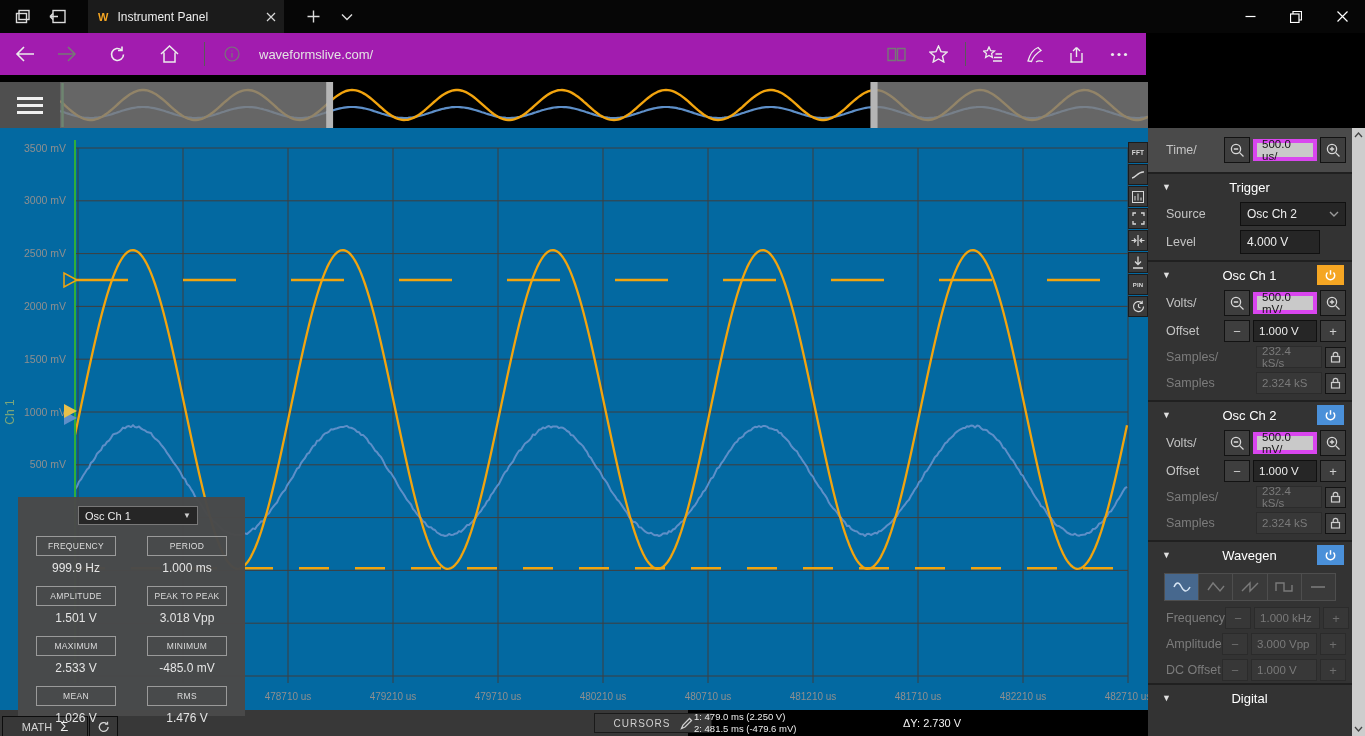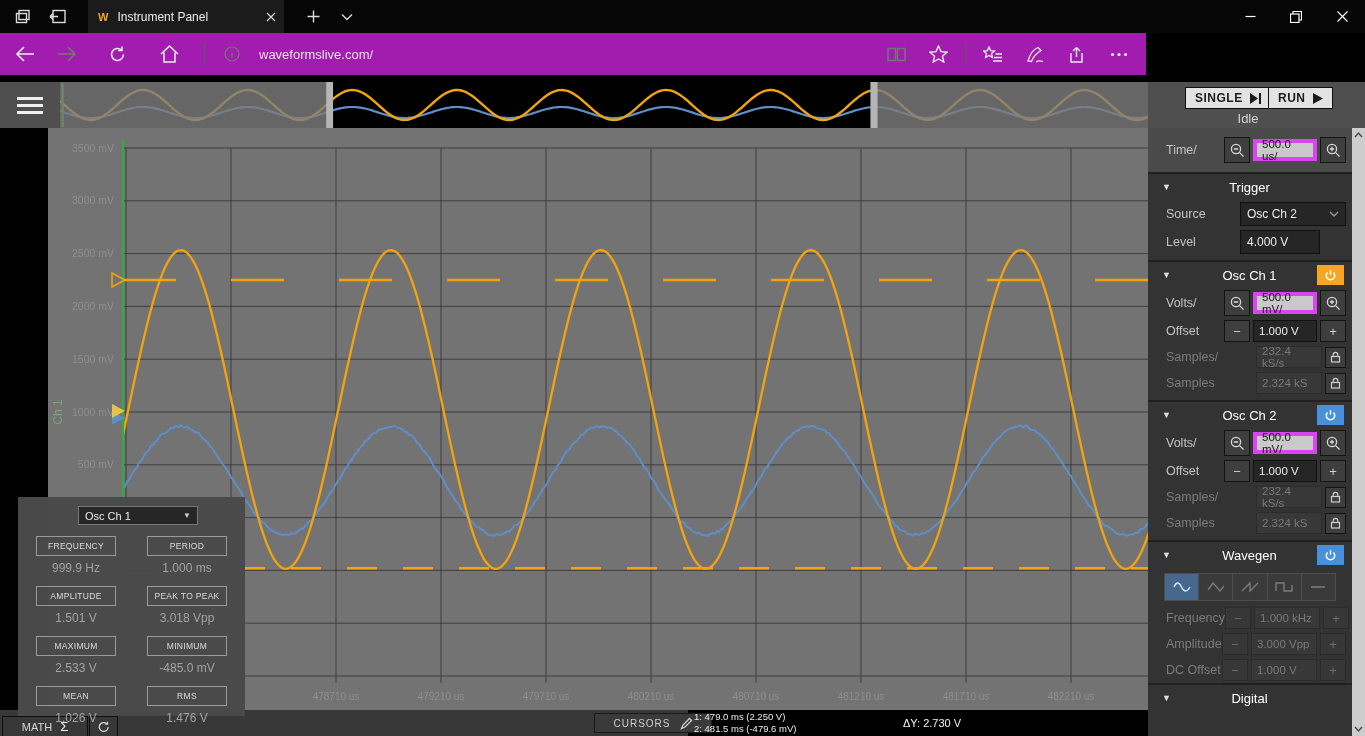--- a/index.html
+++ b/index.html
@@ -25,21 +25,21 @@
   #gap-strip{position:absolute;left:0;top:75px;width:1365px;height:7px;background:#000;}
   #hamburger{position:absolute;left:0;top:82px;width:60px;height:46px;background:#4f4f4f;display:flex;flex-direction:column;justify-content:center;align-items:center;gap:4px;}
   #hamburger div{width:26px;height:3px;background:#f0f0f0;}
   #minimap-wrap{position:absolute;left:60px;top:82px;width:1088px;height:46px;background:#000;}
   #toolbar-right{position:absolute;left:1148px;top:82px;width:217px;height:54px;background:#4f4f4f;}
   .runbtn{position:absolute;top:5px;height:20px;background:#e3e3e3;border:1px solid #101010;color:#1b1b1b;
           font-size:12px;font-weight:bold;display:flex;align-items:center;gap:7px;padding:0 9px;letter-spacing:.5px;}
   #single-btn{left:37px;} #run-btn{left:120px;}
   #idle-status{position:absolute;top:29px;left:0;width:200px;text-align:center;color:#d2d2d2;font-size:13px;}
   
-  #plot{position:absolute;left:0;top:128px;width:1148px;height:582px;background:#737373;margin-left:48px;}
+  #plot{position:absolute;left:0;top:128px;width:1148px;height:582px;background:#0369a1;}
   #side-tools{position:absolute;left:1128px;top:14px;width:20px;}
   .tool-box{width:20px;height:21px;margin-bottom:1px;background:#3a3a3a;border:1px solid #1c1c1c;box-sizing:border-box;
             display:flex;align-items:center;justify-content:center;color:#d8d8d8;font-size:6.5px;font-weight:bold;letter-spacing:.2px;}
   
   #right-panel{position:absolute;left:1148px;top:128px;width:204px;height:608px;background:#333;overflow:hidden;color:#c8c8c8;}
   .prow{display:flex;align-items:center;padding:2px 6px 2px 18px;font-size:12.5px;}
   .prow .lbl{flex:1;color:#c3c3c3;}
   .prow .lbl.dim{color:#7c7c7c;}
   .controls{display:flex;align-items:center;gap:3px;}
   .sqbtn{width:26px;height:26px;background:#3e3e3e;border:1px solid #131313;box-sizing:border-box;display:flex;align-items:center;justify-content:center;color:#d9d9d9;}
@@ -79,21 +79,21 @@
   #cursors-btn{position:absolute;left:570px;top:3px;width:118px;height:20px;background:#3a3a3a;border:1px solid #1a1a1a;box-sizing:border-box;display:flex;align-items:center;justify-content:center;gap:9px;color:#cfcfcf;font-size:10px;letter-spacing:1px;margin-left:24px;}
   #cursor-readings{position:absolute;left:694px;top:1px;color:#ececec;font-size:9.5px;line-height:12px;}
   #delta-y{position:absolute;left:903px;top:7px;color:#f2f2f2;font-size:11px;}
   
   #measure-panel{position:absolute;left:18px;top:497px;width:227px;height:219px;background:rgba(73,73,73,.98);z-index:6;}
   #meas-drop{position:absolute;left:60px;top:9px;width:106px;height:17px;background:#262626;border:1px solid #787878;display:flex;align-items:center;padding:0 6px;color:#ececec;font-size:11px;}
   #meas-drop .chev{margin-left:auto;color:#cfcfcf;font-size:8px;}
   #meas-grid{position:absolute;left:18px;top:36px;width:192px;display:grid;grid-template-columns:80px 80px;column-gap:31px;}
   .m-cell{text-align:center;margin-bottom:4px;}
   .m-btn{height:18px;border:1px solid #9a9a9a;display:flex;align-items:center;justify-content:center;color:#ddd;font-size:8.5px;letter-spacing:.3px;margin-top:3px;}
-  .m-val{color:#a3a3a3;font-size:12px;margin:5px 0 4px 0;}
+  .m-val{color:#e5e5e5;font-size:12px;margin:5px 0 4px 0;}
 </style>
 </head>
 <body>
 
 <div id="screen">
 
   <div id="titlebar">
     <span class="tb-icon" style="margin-left:6px">
       <svg width="16" height="16" viewBox="0 0 16 16" fill="none" stroke="currentColor" stroke-width="1.4">
           <rect x="4" y="1.5" width="10" height="9"></rect>
@@ -225,36 +225,20 @@
   <div id="minimap-wrap">
     <svg id="mm-svg" width="1088" height="46" viewBox="0 0 1088 46">
         <path d="M0,29.0L2,29.7L4,30.3L6,31.0L8,31.6L10,32.3L12,32.9L14,33.5L16,34.0L18,34.5L20,34.9L22,35.3L24,35.6L26,35.8L28,35.9L30,36.0L32,36.0L34,35.9L36,35.7L38,35.5L40,35.2L42,34.8L44,34.3L46,33.8L48,33.3L50,32.7L52,32.1L54,31.4L56,30.8L58,30.1L60,29.5L62,28.8L64,28.2L66,27.6L68,27.1L70,26.6L72,26.2L74,25.8L76,25.5L78,25.2L80,25.1L82,25.0L84,25.0L86,25.1L88,25.2L90,25.5L92,25.8L94,26.2L96,26.6L98,27.1L100,27.6L102,28.2L104,28.8L106,29.5L108,30.1L110,30.8L112,31.4L114,32.1L116,32.7L118,33.3L120,33.8L122,34.3L124,34.8L126,35.2L128,35.5L130,35.7L132,35.9L134,36.0L136,36.0L138,35.9L140,35.8L142,35.6L144,35.3L146,34.9L148,34.5L150,34.0L152,33.5L154,32.9L156,32.3L158,31.6L160,31.0L162,30.3L164,29.7L166,29.0L168,28.4L170,27.8L172,27.2L174,26.7L176,26.3L178,25.9L180,25.6L182,25.3L184,25.1L186,25.0L188,25.0L190,25.1L192,25.2L194,25.4L196,25.7L198,26.0L200,26.5L202,26.9L204,27.5L206,28.0L208,28.6L210,29.3L212,29.9L214,30.6L216,31.2L218,31.9L220,32.5L222,33.1L224,33.7L226,34.2L228,34.6L230,35.1L232,35.4L234,35.7L236,35.8L238,36.0L240,36.0L242,36.0L244,35.8L246,35.6L248,35.4L250,35.0L252,34.6L254,34.1L256,33.6L258,33.1L260,32.5L262,31.8L264,31.2L266,30.5L268,29.9L270,29.2L272,28.6L274,28.0L276,27.4L278,26.9L280,26.4L282,26.0L284,25.7L286,25.4L288,25.2L290,25.0L292,25.0L294,25.0L296,25.1L298,25.3L300,25.6L302,25.9L304,26.3L306,26.8L308,27.3L310,27.8L312,28.4L314,29.1L316,29.7L318,30.4L320,31.0L322,31.7L324,32.3L326,32.9L328,33.5L330,34.0L332,34.5L334,34.9L336,35.3L338,35.6L340,35.8L342,35.9L344,36.0L346,36.0L348,35.9L350,35.7L352,35.5L354,35.1L356,34.7L358,34.3L360,33.8L362,33.2L364,32.7L366,32.0L368,31.4L370,30.7L372,30.1L374,29.4L376,28.8L378,28.2L380,27.6L382,27.0L384,26.6L386,26.1L388,25.8L390,25.5L392,25.2L394,25.1L396,25.0L398,25.0L400,25.1L402,25.3L404,25.5L406,25.8L408,26.2L410,26.6L412,27.1L414,27.7L416,28.3L418,28.9L420,29.5L422,30.2L424,30.8L426,31.5L428,32.1L430,32.7L432,33.3L434,33.9L436,34.4L438,34.8L440,35.2L442,35.5L444,35.7L446,35.9L448,36.0L450,36.0L452,35.9L454,35.8L456,35.5L458,35.2L460,34.9L462,34.4L464,34.0L466,33.4L468,32.8L470,32.2L472,31.6L474,30.9L476,30.3L478,29.6L480,29.0L482,28.3L484,27.8L486,27.2L488,26.7L490,26.3L492,25.9L494,25.5L496,25.3L498,25.1L500,25.0L502,25.0L504,25.1L506,25.2L508,25.4L510,25.7L512,26.1L514,26.5L516,27.0L518,27.5L520,28.1L522,28.7L524,29.3L526,30.0L528,30.6L530,31.3L532,31.9L534,32.6L536,33.2L538,33.7L540,34.2L542,34.7L544,35.1L546,35.4L548,35.7L550,35.9L552,36.0L554,36.0L556,36.0L558,35.8L560,35.6L562,35.3L564,35.0L566,34.6L568,34.1L570,33.6L572,33.0L574,32.4L576,31.8L578,31.1L580,30.5L582,29.8L584,29.2L586,28.5L588,27.9L590,27.4L592,26.9L594,26.4L596,26.0L598,25.6L600,25.4L602,25.2L604,25.0L606,25.0L608,25.0L610,25.2L612,25.3L614,25.6L616,25.9L618,26.4L620,26.8L622,27.3L624,27.9L626,28.5L628,29.1L630,29.8L632,30.4L634,31.1L636,31.7L638,32.4L640,33.0L642,33.5L644,34.1L646,34.5L648,35.0L650,35.3L652,35.6L654,35.8L656,35.9L658,36.0L660,36.0L662,35.9L664,35.7L666,35.4L668,35.1L670,34.7L672,34.3L674,33.8L676,33.2L678,32.6L680,32.0L682,31.3L684,30.7L686,30.0L688,29.4L690,28.7L692,28.1L694,27.5L696,27.0L698,26.5L700,26.1L702,25.7L704,25.4L706,25.2L708,25.1L710,25.0L712,25.0L714,25.1L716,25.3L718,25.5L720,25.8L722,26.2L724,26.7L726,27.2L728,27.7L730,28.3L732,28.9L734,29.6L736,30.2L738,30.9L740,31.5L742,32.2L744,32.8L746,33.4L748,33.9L750,34.4L752,34.8L754,35.2L756,35.5L758,35.8L760,35.9L762,36.0L764,36.0L766,35.9L768,35.8L770,35.5L772,35.2L774,34.8L776,34.4L778,33.9L780,33.4L782,32.8L784,32.2L786,31.5L788,30.9L790,30.2L792,29.6L794,28.9L796,28.3L798,27.7L800,27.2L802,26.7L804,26.2L806,25.8L808,25.5L810,25.3L812,25.1L814,25.0L816,25.0L818,25.1L820,25.2L822,25.4L824,25.7L826,26.1L828,26.5L830,27.0L832,27.5L834,28.1L836,28.7L838,29.4L840,30.0L842,30.7L844,31.3L846,32.0L848,32.6L850,33.2L852,33.8L854,34.3L856,34.7L858,35.1L860,35.4L862,35.7L864,35.9L866,36.0L868,36.0L870,35.9L872,35.8L874,35.6L876,35.3L878,35.0L880,34.5L882,34.1L884,33.5L886,33.0L888,32.4L890,31.7L892,31.1L894,30.4L896,29.8L898,29.1L900,28.5L902,27.9L904,27.3L906,26.8L908,26.4L910,25.9L912,25.6L914,25.3L916,25.2L918,25.0L920,25.0L922,25.0L924,25.2L926,25.4L928,25.6L930,26.0L932,26.4L934,26.9L936,27.4L938,27.9L940,28.5L942,29.2L944,29.8L946,30.5L948,31.1L950,31.8L952,32.4L954,33.0L956,33.6L958,34.1L960,34.6L962,35.0L964,35.3L966,35.6L968,35.8L970,36.0L972,36.0L974,36.0L976,35.9L978,35.7L980,35.4L982,35.1L984,34.7L986,34.2L988,33.7L990,33.2L992,32.6L994,31.9L996,31.3L998,30.6L1000,30.0L1002,29.3L1004,28.7L1006,28.1L1008,27.5L1010,27.0L1012,26.5L1014,26.1L1016,25.7L1018,25.4L1020,25.2L1022,25.1L1024,25.0L1026,25.0L1028,25.1L1030,25.3L1032,25.5L1034,25.9L1036,26.3L1038,26.7L1040,27.2L1042,27.8L1044,28.3L1046,29.0L1048,29.6L1050,30.3L1052,30.9L1054,31.6L1056,32.2L1058,32.8L1060,33.4L1062,34.0L1064,34.4L1066,34.9L1068,35.2L1070,35.5L1072,35.8L1074,35.9L1076,36.0L1078,36.0L1080,35.9L1082,35.7L1084,35.5L1086,35.2L1088,34.8" fill="none" stroke="#5e8fc8" stroke-width="2.2"></path>
         <path d="M0,19.0L2,20.7L4,22.5L6,24.3L8,26.1L10,27.8L12,29.5L14,31.1L16,32.5L18,33.8L20,35.0L22,36.0L24,36.8L26,37.4L28,37.8L30,38.0L32,38.0L34,37.7L36,37.2L38,36.6L40,35.7L42,34.7L44,33.5L46,32.1L48,30.6L50,29.0L52,27.3L54,25.6L56,23.8L58,22.0L60,20.2L62,18.4L64,16.8L66,15.2L68,13.7L70,12.3L72,11.2L74,10.1L76,9.3L78,8.7L80,8.2L82,8.0L84,8.0L86,8.2L88,8.7L90,9.3L92,10.1L94,11.2L96,12.3L98,13.7L100,15.2L102,16.8L104,18.4L106,20.2L108,22.0L110,23.8L112,25.6L114,27.3L116,29.0L118,30.6L120,32.1L122,33.5L124,34.7L126,35.7L128,36.6L130,37.2L132,37.7L134,38.0L136,38.0L138,37.8L140,37.4L142,36.8L144,36.0L146,35.0L148,33.8L150,32.5L152,31.1L154,29.5L156,27.8L158,26.1L160,24.3L162,22.5L164,20.7L166,19.0L168,17.3L170,15.6L172,14.1L174,12.7L176,11.5L178,10.4L180,9.5L182,8.8L184,8.4L186,8.1L188,8.0L190,8.2L192,8.5L194,9.1L196,9.9L198,10.8L200,12.0L202,13.3L204,14.7L206,16.3L208,17.9L210,19.6L212,21.4L214,23.2L216,25.0L218,26.8L220,28.5L222,30.1L224,31.6L226,33.1L228,34.3L230,35.4L232,36.3L234,37.1L236,37.6L238,37.9L240,38.0L242,37.9L244,37.6L246,37.0L248,36.3L250,35.3L252,34.2L254,33.0L256,31.5L258,30.0L260,28.4L262,26.6L264,24.9L266,23.1L268,21.3L270,19.5L272,17.8L274,16.1L276,14.6L278,13.2L280,11.9L282,10.7L284,9.8L286,9.0L288,8.5L290,8.1L292,8.0L294,8.1L296,8.4L298,8.9L300,9.6L302,10.5L304,11.6L306,12.8L308,14.2L310,15.8L312,17.4L314,19.1L316,20.9L318,22.7L320,24.5L322,26.2L324,28.0L326,29.6L328,31.2L330,32.6L332,33.9L334,35.1L336,36.1L338,36.9L340,37.4L342,37.8L344,38.0L346,37.9L348,37.7L350,37.2L352,36.5L354,35.6L356,34.6L358,33.4L360,32.0L362,30.5L364,28.9L366,27.2L368,25.4L370,23.6L372,21.8L374,20.0L376,18.3L378,16.6L380,15.0L382,13.6L384,12.2L386,11.1L388,10.1L390,9.3L392,8.6L394,8.2L396,8.0L398,8.0L400,8.3L402,8.7L404,9.4L406,10.2L408,11.2L410,12.4L412,13.8L414,15.3L416,16.9L418,18.6L420,20.3L422,22.1L424,23.9L426,25.7L428,27.4L430,29.1L432,30.7L434,32.2L436,33.6L438,34.8L440,35.8L442,36.6L444,37.3L446,37.7L448,38.0L450,38.0L452,37.8L454,37.4L456,36.7L458,35.9L460,34.9L462,33.8L464,32.4L466,31.0L468,29.4L470,27.7L472,26.0L474,24.2L476,22.4L478,20.6L480,18.8L482,17.1L484,15.5L486,14.0L488,12.6L490,11.4L492,10.4L494,9.5L496,8.8L498,8.3L500,8.1L502,8.0L504,8.2L506,8.6L508,9.1L510,9.9L512,10.9L514,12.1L516,13.4L518,14.8L520,16.4L522,18.0L524,19.8L526,21.5L528,23.3L530,25.1L532,26.9L534,28.6L536,30.2L538,31.8L540,33.2L542,34.4L544,35.5L546,36.4L548,37.1L550,37.6L552,37.9L554,38.0L556,37.9L558,37.5L560,37.0L562,36.2L564,35.3L566,34.1L568,32.8L570,31.4L572,29.9L574,28.2L576,26.5L578,24.7L580,22.9L582,21.1L584,19.4L586,17.6L588,16.0L590,14.5L592,13.0L594,11.8L596,10.7L598,9.7L600,9.0L602,8.4L604,8.1L606,8.0L608,8.1L610,8.4L612,8.9L614,9.7L616,10.6L618,11.7L620,12.9L622,14.4L624,15.9L626,17.5L628,19.2L630,21.0L632,22.8L634,24.6L636,26.4L638,28.1L640,29.7L642,31.3L644,32.7L646,34.0L648,35.2L650,36.1L652,36.9L654,37.5L656,37.8L658,38.0L660,37.9L662,37.6L664,37.2L666,36.5L668,35.6L670,34.5L672,33.3L674,31.9L676,30.4L678,28.7L680,27.0L682,25.3L684,23.5L686,21.7L688,19.9L690,18.2L692,16.5L694,14.9L696,13.5L698,12.2L700,11.0L702,10.0L704,9.2L706,8.6L708,8.2L710,8.0L712,8.0L714,8.3L716,8.8L718,9.4L720,10.3L722,11.3L724,12.5L726,13.9L728,15.4L730,17.0L732,18.7L734,20.4L736,22.2L738,24.0L740,25.8L742,27.6L744,29.2L746,30.8L748,32.3L750,33.7L752,34.8L754,35.9L756,36.7L758,37.3L760,37.8L762,38.0L764,38.0L766,37.8L768,37.3L770,36.7L772,35.9L774,34.8L776,33.7L778,32.3L780,30.8L782,29.2L784,27.6L786,25.8L788,24.0L790,22.2L792,20.4L794,18.7L796,17.0L798,15.4L800,13.9L802,12.5L804,11.3L806,10.3L808,9.4L810,8.8L812,8.3L814,8.0L816,8.0L818,8.2L820,8.6L822,9.2L824,10.0L826,11.0L828,12.2L830,13.5L832,14.9L834,16.5L836,18.2L838,19.9L840,21.7L842,23.5L844,25.3L846,27.0L848,28.7L850,30.4L852,31.9L854,33.3L856,34.5L858,35.6L860,36.5L862,37.2L864,37.6L866,37.9L868,38.0L870,37.8L872,37.5L874,36.9L876,36.1L878,35.2L880,34.0L882,32.7L884,31.3L886,29.7L888,28.1L890,26.4L892,24.6L894,22.8L896,21.0L898,19.2L900,17.5L902,15.9L904,14.4L906,12.9L908,11.7L910,10.6L912,9.7L914,8.9L916,8.4L918,8.1L920,8.0L922,8.1L924,8.4L926,9.0L928,9.7L930,10.7L932,11.8L934,13.0L936,14.5L938,16.0L940,17.6L942,19.4L944,21.1L946,22.9L948,24.7L950,26.5L952,28.2L954,29.9L956,31.4L958,32.8L960,34.1L962,35.3L964,36.2L966,37.0L968,37.5L970,37.9L972,38.0L974,37.9L976,37.6L978,37.1L980,36.4L982,35.5L984,34.4L986,33.2L988,31.8L990,30.2L992,28.6L994,26.9L996,25.1L998,23.3L1000,21.5L1002,19.8L1004,18.0L1006,16.4L1008,14.8L1010,13.4L1012,12.1L1014,10.9L1016,9.9L1018,9.1L1020,8.6L1022,8.2L1024,8.0L1026,8.1L1028,8.3L1030,8.8L1032,9.5L1034,10.4L1036,11.4L1038,12.6L1040,14.0L1042,15.5L1044,17.1L1046,18.8L1048,20.6L1050,22.4L1052,24.2L1054,26.0L1056,27.7L1058,29.4L1060,31.0L1062,32.4L1064,33.8L1066,34.9L1068,35.9L1070,36.7L1072,37.4L1074,37.8L1076,38.0L1078,38.0L1080,37.7L1082,37.3L1084,36.6L1086,35.8L1088,34.8" fill="none" stroke="#f2a40e" stroke-width="2.4"></path>
         <line x1="2.5" y1="1" x2="2.5" y2="45" stroke="#2fae3b" stroke-width="2.5"></line>
         <rect x="0" y="0" width="266.088" height="46" fill="#7d7d7d" fill-opacity="0.82"></rect>
         <rect x="810.56" y="0" width="277.44000000000005" height="46" fill="#7d7d7d" fill-opacity="0.82"></rect>
         <rect x="266.088" y="0" width="7" height="46" fill="#b5b5b5"></rect>
         <rect x="810.56" y="0" width="7" height="46" fill="#b5b5b5"></rect>
       </svg>
-  </div>
-  <div id="toolbar-right">
-    <div class="runbtn" id="single-btn">
-      <span>SINGLE</span>
-      <svg width="12" height="11" viewBox="0 0 12 11">
-          <polygon points="0,0 8,5.5 0,11" fill="#1b1b1b"></polygon>
-          <rect x="9" y="0" width="2" height="11" fill="#1b1b1b"></rect>
-        </svg>
-    </div>
-    <div class="runbtn" id="run-btn">
-      <span>RUN</span>
-      <svg width="10" height="11" viewBox="0 0 10 11">
-          <polygon points="0,0 10,5.5 0,11" fill="#1b1b1b"></polygon>
-        </svg>
-    </div>
-    <div id="idle-status">Idle</div>
   </div>
 
   <div id="plot">
     <svg id="plot-svg" width="1148" height="582" viewBox="0 0 1148 582">
         <line x1="75" y1="20" x2="1128" y2="20" stroke="#3f3f3f" stroke-width="1"></line>
         <line x1="75" y1="72.8" x2="1128" y2="72.8" stroke="#3f3f3f" stroke-width="1"></line>
         <line x1="75" y1="125.6" x2="1128" y2="125.6" stroke="#3f3f3f" stroke-width="1"></line>
         <line x1="75" y1="178.4" x2="1128" y2="178.4" stroke="#3f3f3f" stroke-width="1"></line>
         <line x1="75" y1="231.2" x2="1128" y2="231.2" stroke="#3f3f3f" stroke-width="1"></line>
         <line x1="75" y1="284" x2="1128" y2="284" stroke="#3f3f3f" stroke-width="1"></line>

